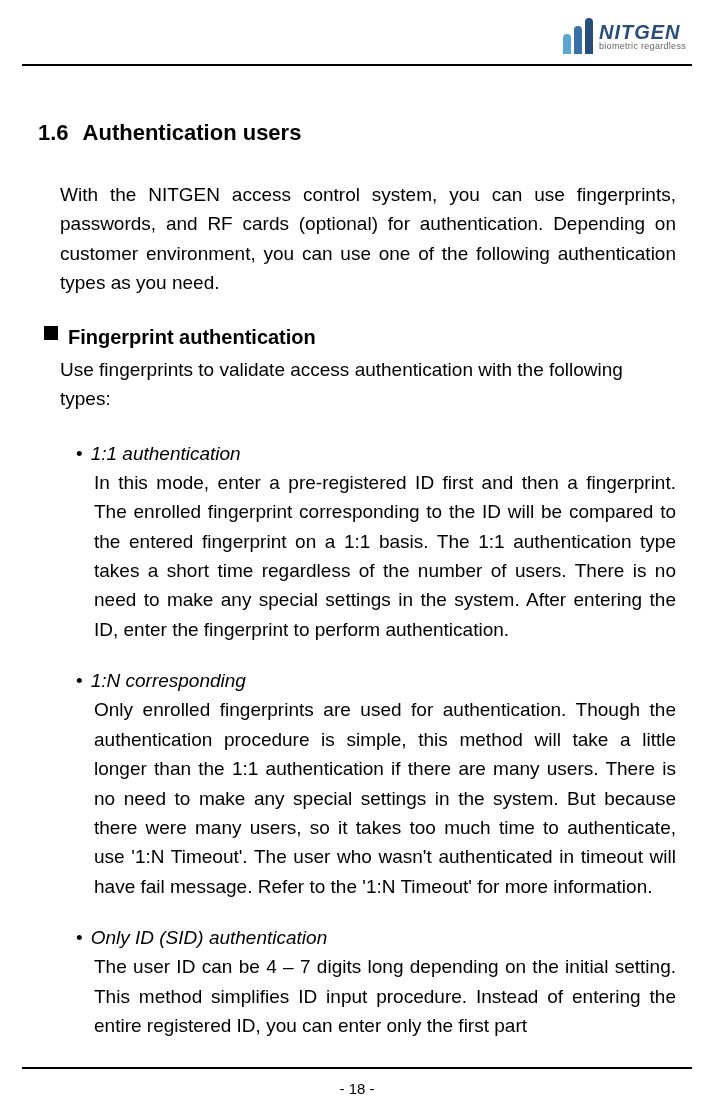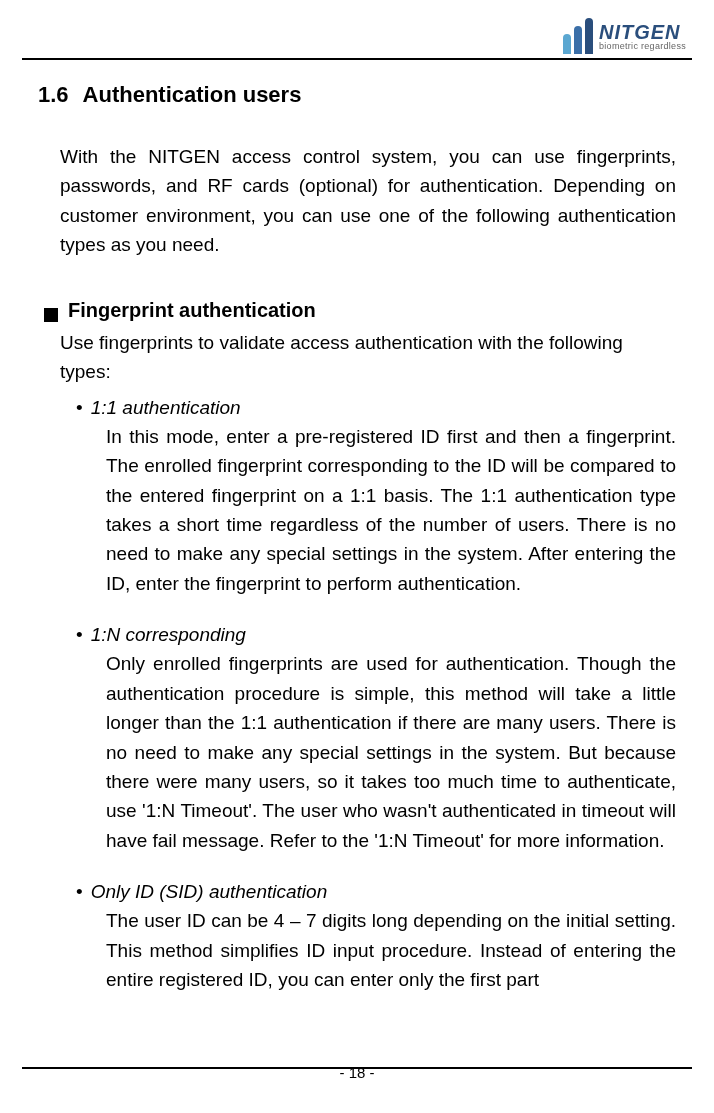--- a/index.html
+++ b/index.html
@@ -12,21 +12,21 @@
       width: 714px;
       height: 1113px;
       background: white;
       position: relative;
       color: #000;
     }
     .header {
       display: flex;
       justify-content: flex-end;
       align-items: center;
-      padding: 18px 28px 4px 28px;
+      padding: 18px 28px 10px 28px;
     }
     .logo {
       display: flex;
       align-items: center;
       gap: 6px;
     }
     .logo-bars {
       display: flex;
       align-items: flex-end;
       gap: 3px;
@@ -62,50 +62,51 @@
     }
     .content {
       padding: 22px 38px 10px 38px;
     }
     .section-heading {
       font-size: 22px;
       font-weight: bold;
       display: flex;
       gap: 14px;
       margin-bottom: 34px;
+      margin-top: 32px;
     }
     .intro-para {
       font-size: 19px;
       line-height: 1.55;
       text-align: justify;
       margin-left: 22px;
-      margin-bottom: 39px;
+      margin-bottom: 28px;
     }
     .subheading-row {
       display: flex;
-      align-items: flex-end;
+      align-items: flex-start;
       gap: 10px;
       margin-bottom: 6px;
     }
     .square-bullet {
       width: 14px;
       height: 14px;
       background: #000;
       margin-left: 6px;
       flex-shrink: 0;
     }
     .subheading {
       font-size: 20px;
       font-weight: bold;
     }
     .sub-intro {
       font-size: 19px;
       line-height: 1.55;
       margin-left: 22px;
-      margin-bottom: 10px;
+      margin-bottom: 29px;
     }
     .bullet-item {
       margin-left: 38px;
       margin-bottom: 26px;
     }
     .bullet-title-row {
       display: flex;
       align-items: baseline;
       gap: 8px;
       margin-bottom: 3px;
@@ -115,33 +116,33 @@
       line-height: 1;
     }
     .bullet-title {
       font-size: 19px;
       font-style: italic;
     }
     .bullet-body {
       font-size: 19px;
       line-height: 1.55;
       text-align: justify;
-      margin-left: 30px;
+      margin-left: 18px;
     }
     .footer-line {
       position: absolute;
       bottom: 44px;
       left: 22px;
       right: 22px;
       border: none;
       border-top: 2px solid #000;
     }
     .page-number {
       position: absolute;
-      bottom: 32px;
+      bottom: 16px;
       left: 0;
       right: 0;
       text-align: center;
       font-size: 15px;
     }
   </style>
 </head>
 <body>
 
 <div class="header">

